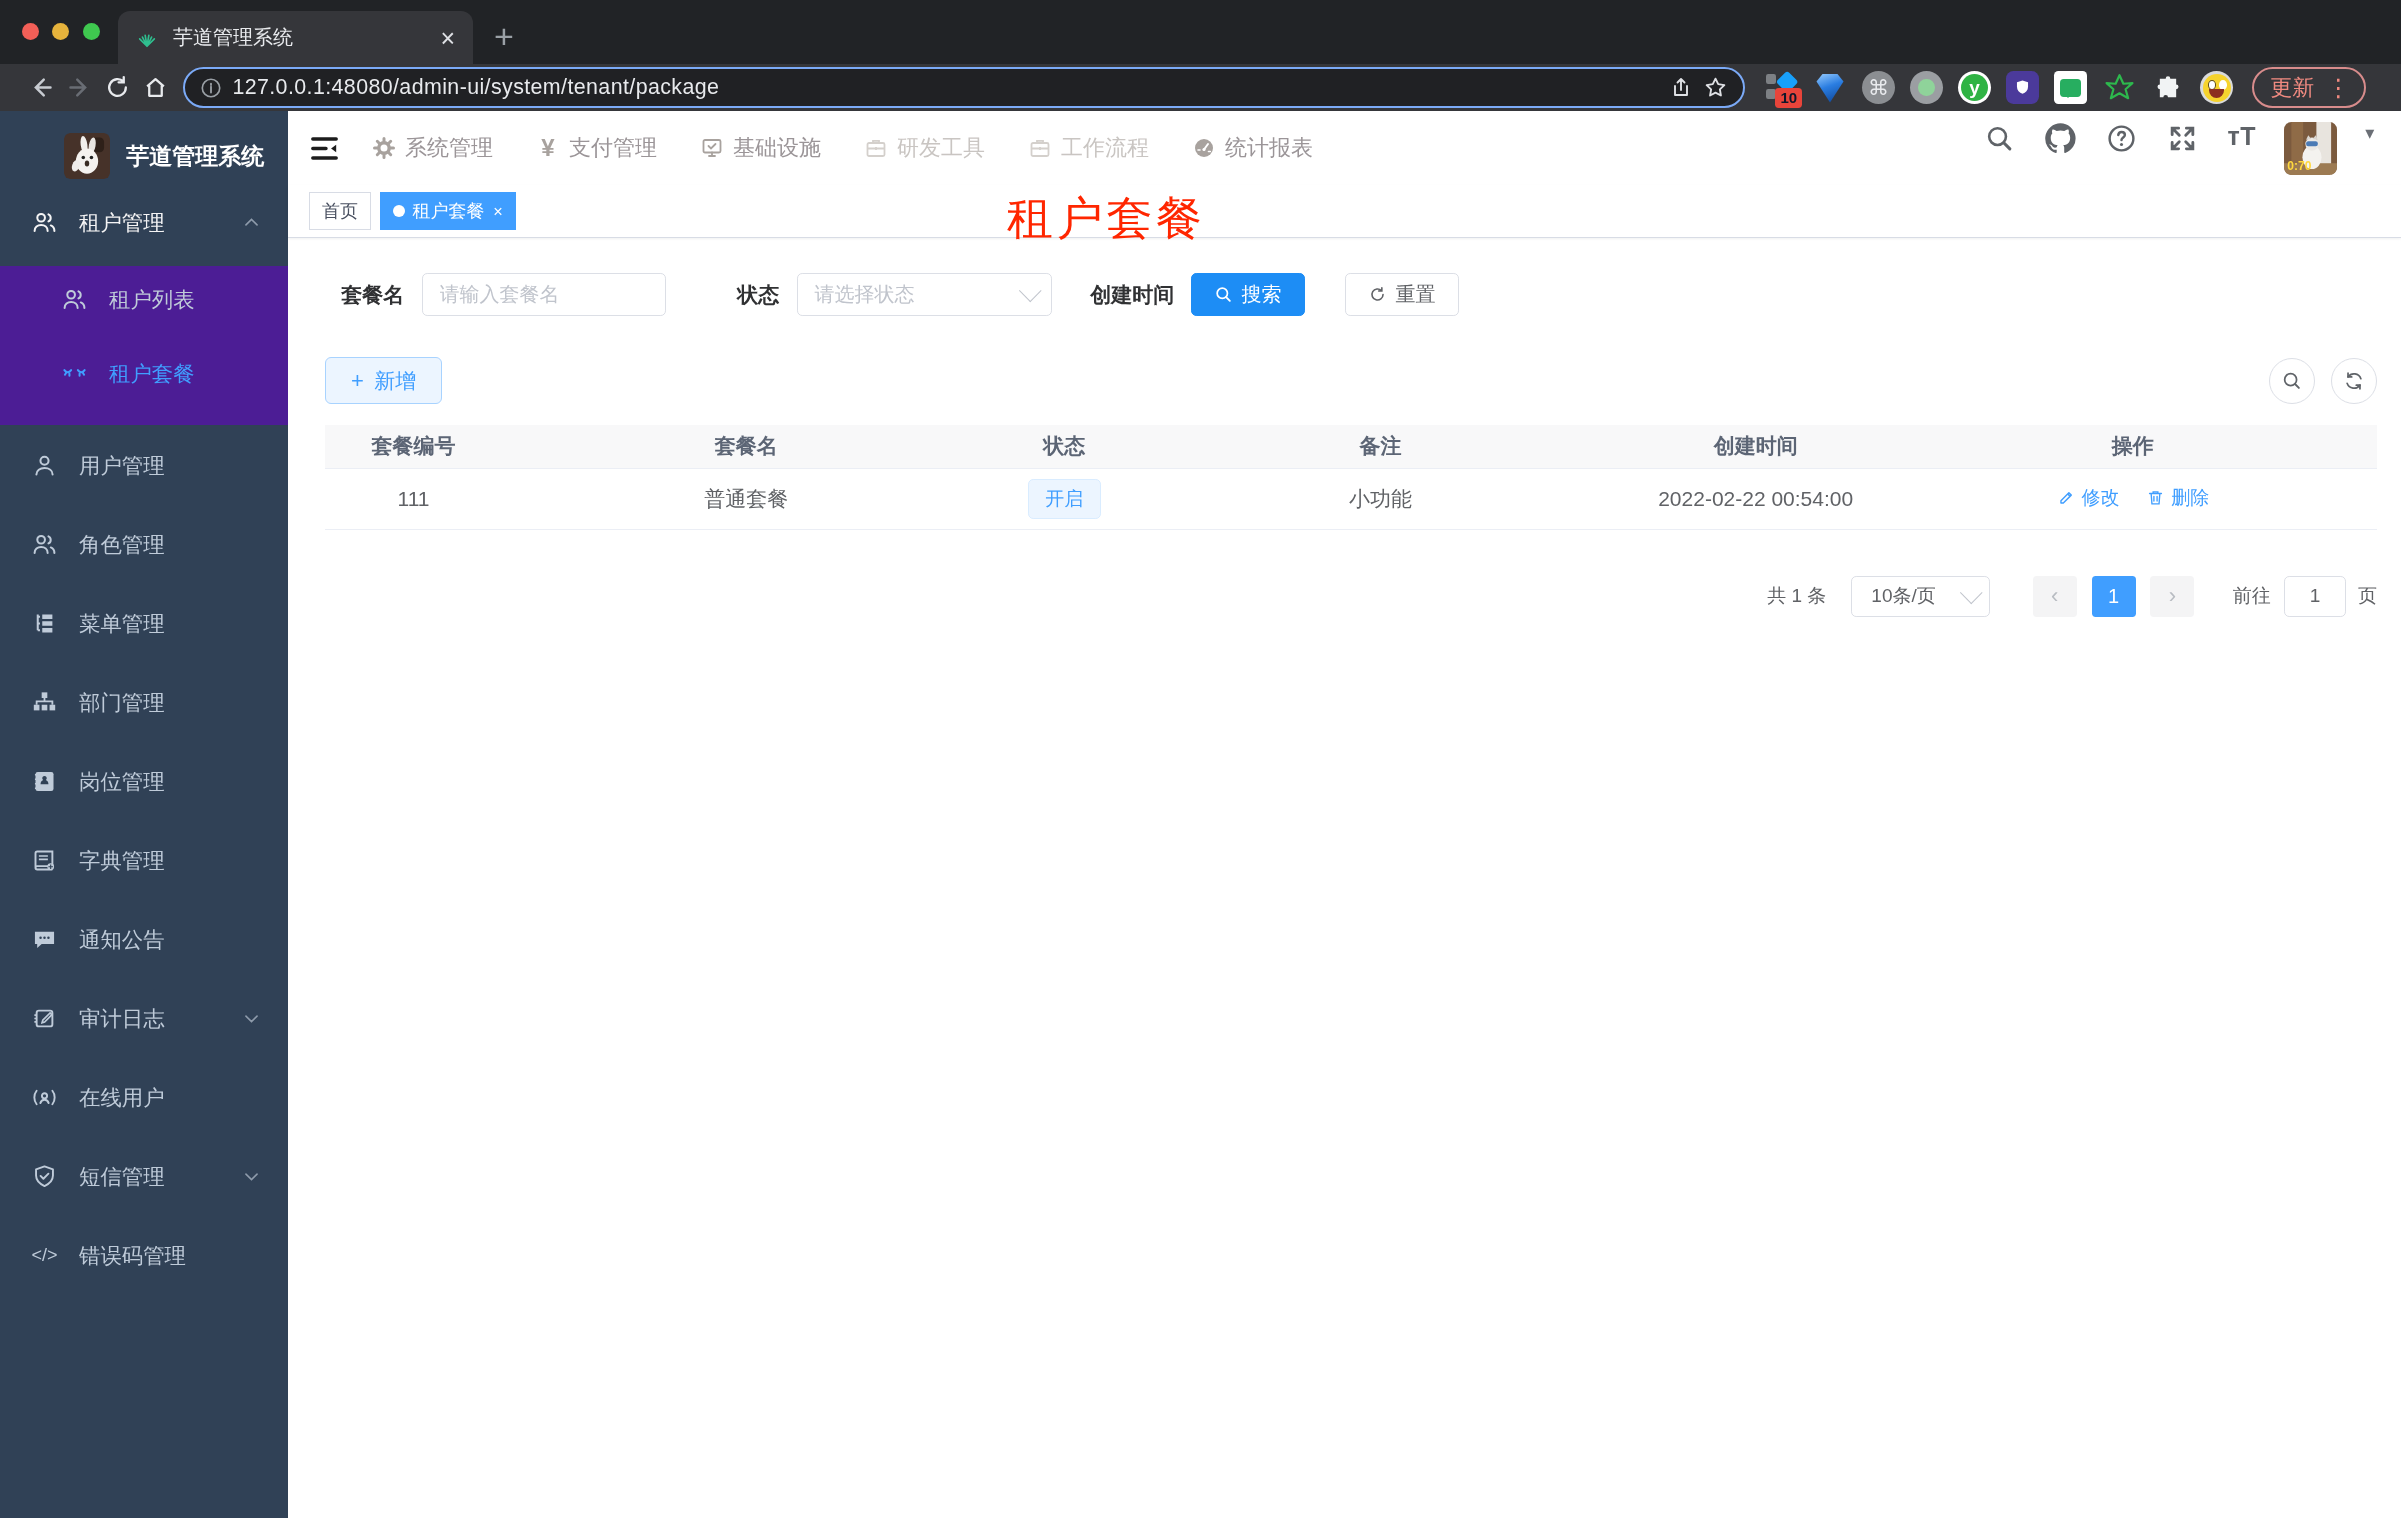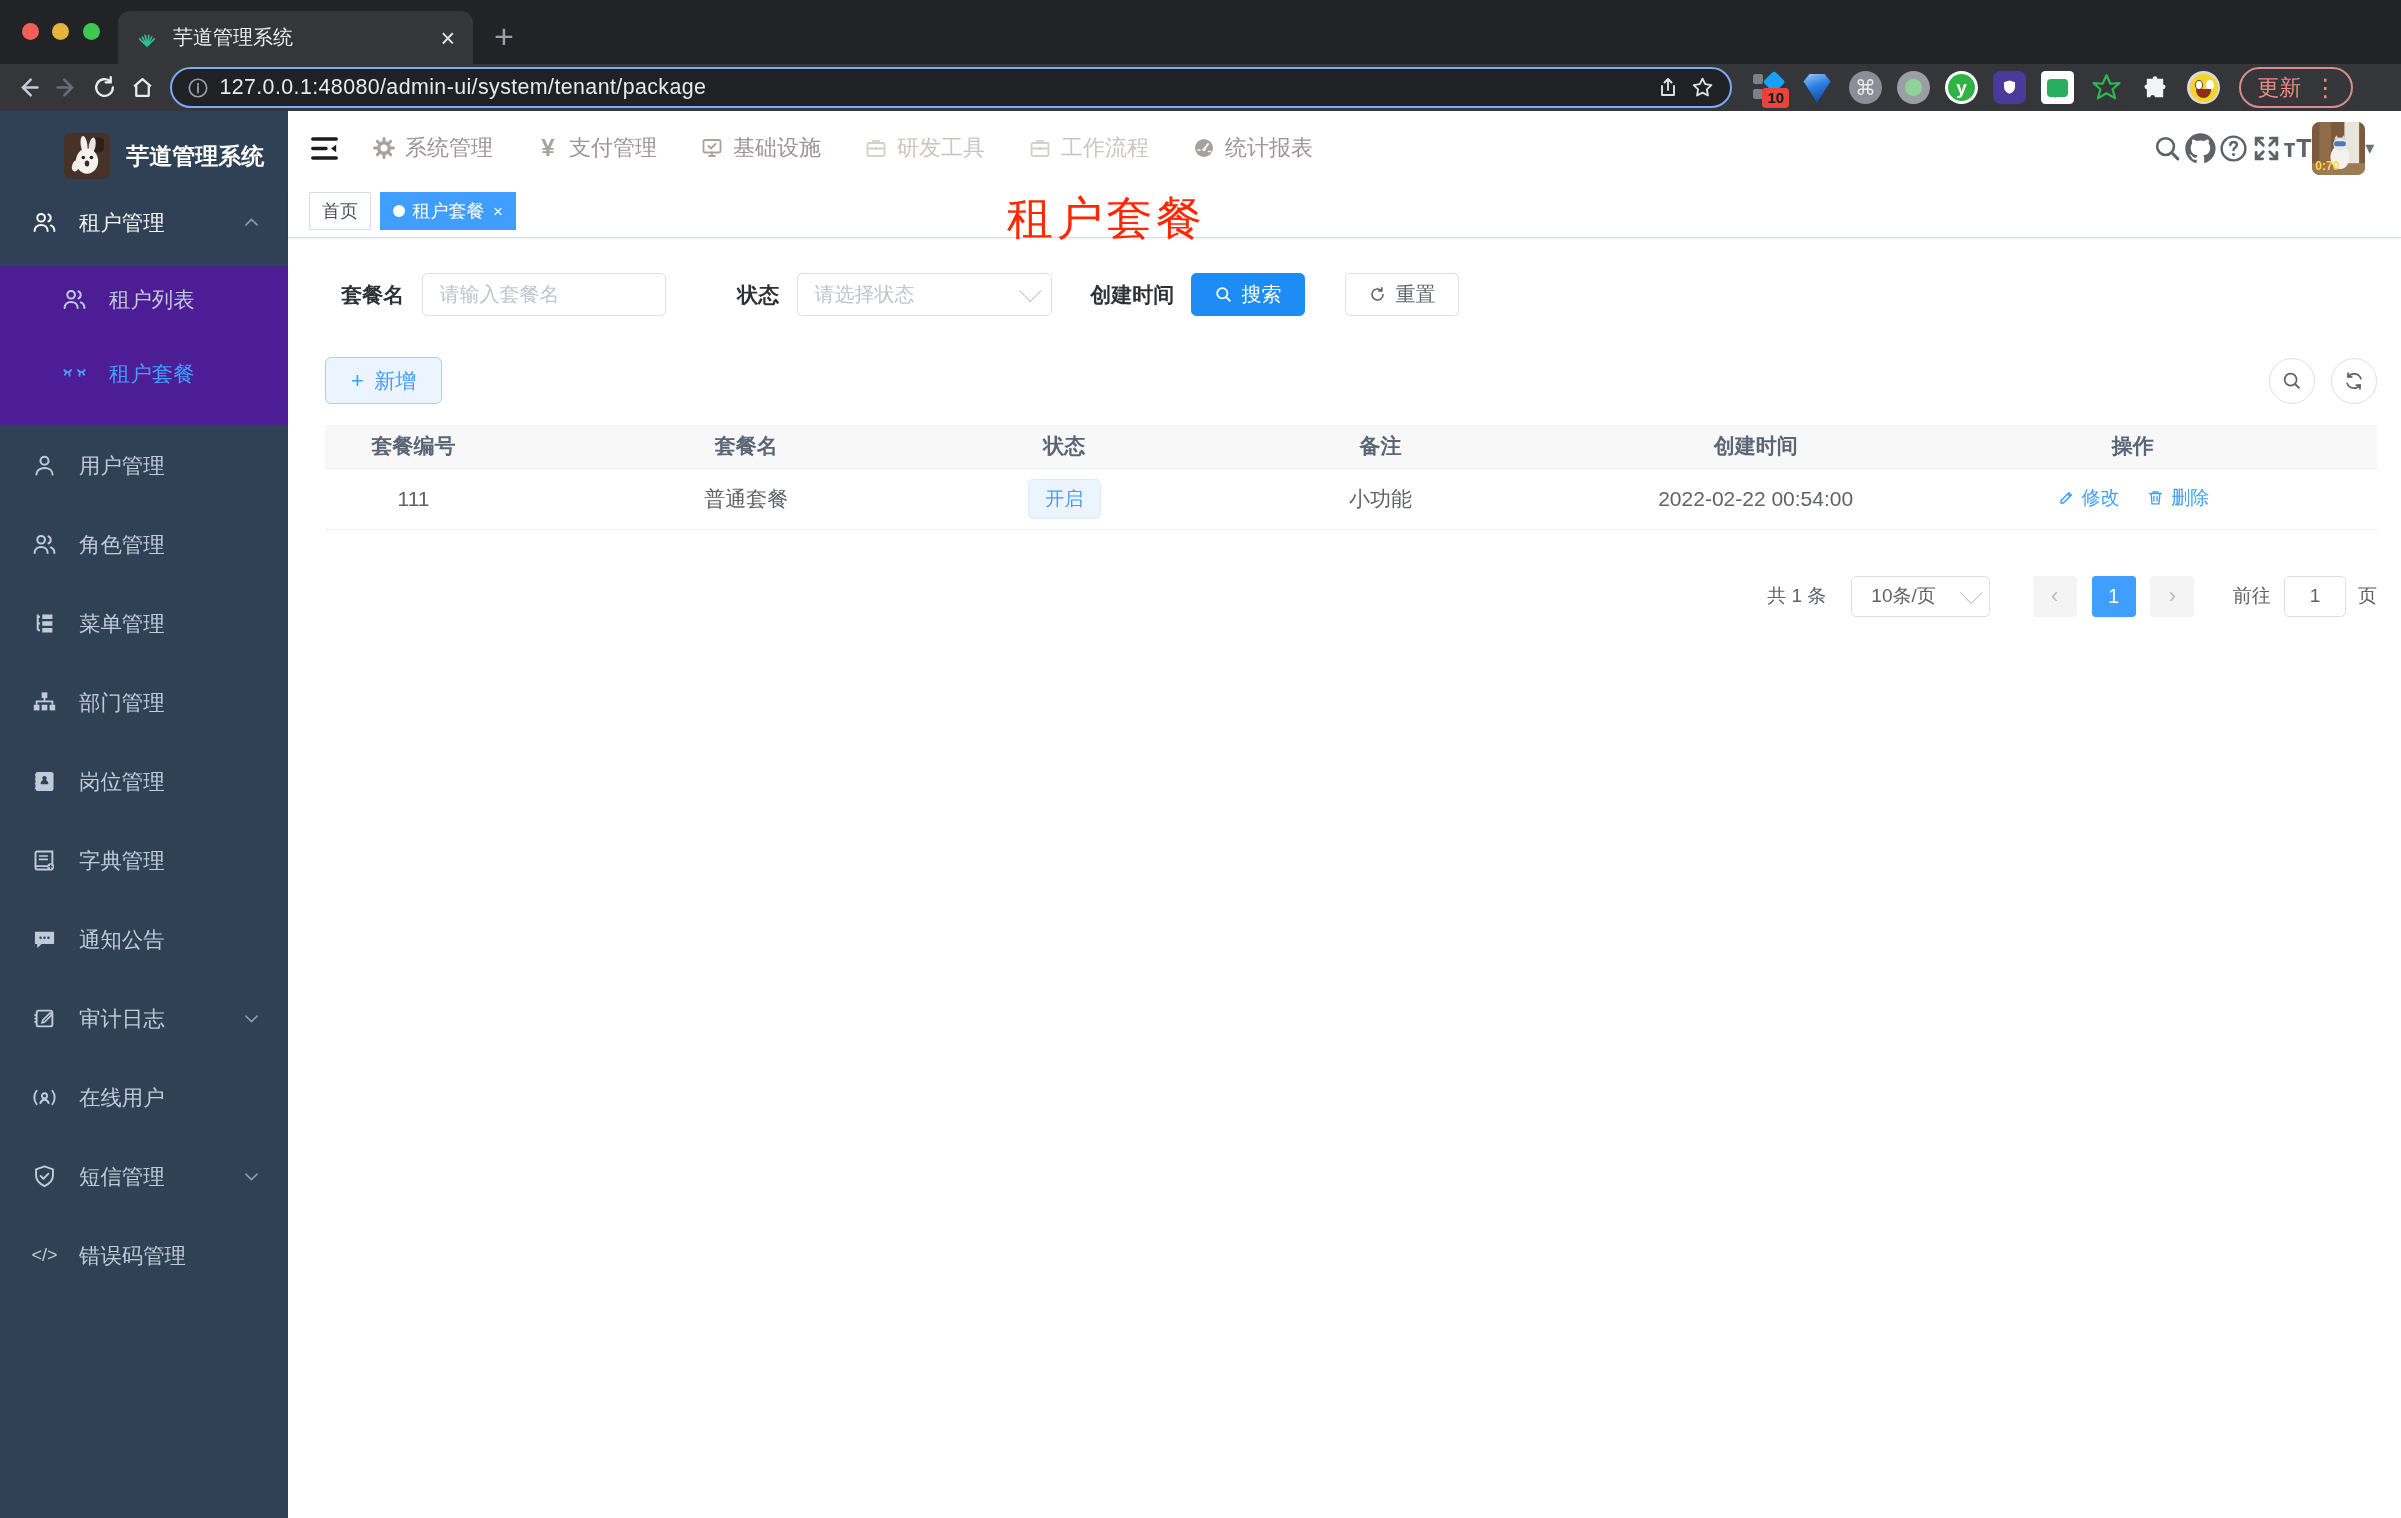--- a/index.html
+++ b/index.html
@@ -12,21 +12,21 @@
   .traffic { position:absolute; left:22px; top:23px; display:flex; gap:13.3px; }
   .traffic span { width:17px; height:17px; border-radius:50%; }
   .tl-red{ background:#f35f57; } .tl-yellow{ background:#e6b33c; } .tl-green{ background:#3fc84f; }
   .tab { margin-left:118px; width:355px; height:53px; background:#35363a; border-radius:12px 12px 0 0;
          display:flex; align-items:center; padding:0 18px; gap:15px; }
   .tab-favicon { width:22px; height:22px; }
   .tab-title { color:#e8eaed; font-size:20px; flex:1; white-space:nowrap; overflow:hidden; }
   .tab-close { color:#dfe1e5; font-size:25px; line-height:22px; cursor:default; }
   .newtab { color:#9aa0a6; font-size:34px; margin-left:21px; line-height:44px; padding-bottom:6px; }
 
-  .toolbar { height:47px; background:#35363a; display:flex; align-items:center; padding:0 9px; }
+  .toolbar { height:47px; background:#35363a; display:flex; align-items:center; padding:0 22px; }
   .navbtn { width:38px; height:38px; display:flex; align-items:center; justify-content:center; color:#c7cbd1; }
   .navbtn.disabled { color:#696d74; }
   .omnibox { margin-left:9px; width:1562px; height:41px; background:#202124; border:2.2px solid #7baaf7;
              border-radius:22px; display:flex; align-items:center; padding:0 15px; gap:10.4px; }
   .omni-url { color:#e8eaed; font-size:21.4px; flex:1; white-space:nowrap; letter-spacing:0.4px; }
   .omni-ico { color:#9aa0a6; }
   .ext-row { display:flex; align-items:center; gap:15px; margin-left:19px; }
   .ext { width:34px; height:34px; position:relative; display:flex; align-items:center; justify-content:center; }
   .ext-kanban i { position:absolute; background:#7d8084; width:10.4px; height:10.4px; border-radius:2.2px; }
   .ext-kanban i:nth-child(1){ left:1.5px; top:3px; } .ext-kanban i:nth-child(2){ left:1.5px; top:18px; }
@@ -71,21 +71,21 @@
   .submenu .m-item:last-child { margin-bottom:0; }
   .m-active { color:#409EFF; }
 
   .main { flex:1; display:flex; flex-direction:column; background:#fff; }
   .app-header { height:74px; background:#fff; display:flex; align-items:center; padding:0 27px 0 19px; }
   .hamburger { width:35px; height:35px; color:#1c1c1c; margin-right:30px; }
   .topnav { display:flex; align-items:center; gap:43px; }
   .nav-item { display:flex; align-items:center; gap:9px; font-size:22px; color:#9b9598; }
   .nav-item .ni { width:24px; height:24px; color:#a8a29e; }
   .nav-dim { color:#c9c5c2; } .nav-dim .ni { color:#d4d0cc; }
-  .header-right { margin-left:auto; display:flex; align-items:center; color:#5f6368; }
+  .header-right { margin-left:auto; display:flex; gap:28px; color:#5f6368; }
   .hr-ico { width:33px; height:33px; display:flex; align-items:center; justify-content:center; }
   .font-ico { font-size:25px; font-weight:700; color:#5f6368; letter-spacing:0.7px; }
   .avatar { width:53px; height:53px; border-radius:7.4px; overflow:hidden; position:relative; flex:none; }
   .avatar .timer { position:absolute; left:3px; bottom:1.5px; color:#ffd83d; font-size:12px; font-weight:700; }
   .caret { color:#6b6f76; font-size:18px; }
 
   .tagbar { height:53px; background:#fff; border-bottom:0.7px solid #d8dce5; box-shadow:0 0.7px 3px rgba(0,21,41,.08);
             display:flex; align-items:center; padding-left:21px; gap:9px; position:relative; }
   .tag { height:38px; display:flex; align-items:center; padding:0 12px; border:0.7px solid #d8dce5; background:#fff;
          color:#495060; font-size:18px; gap:7.4px; }

